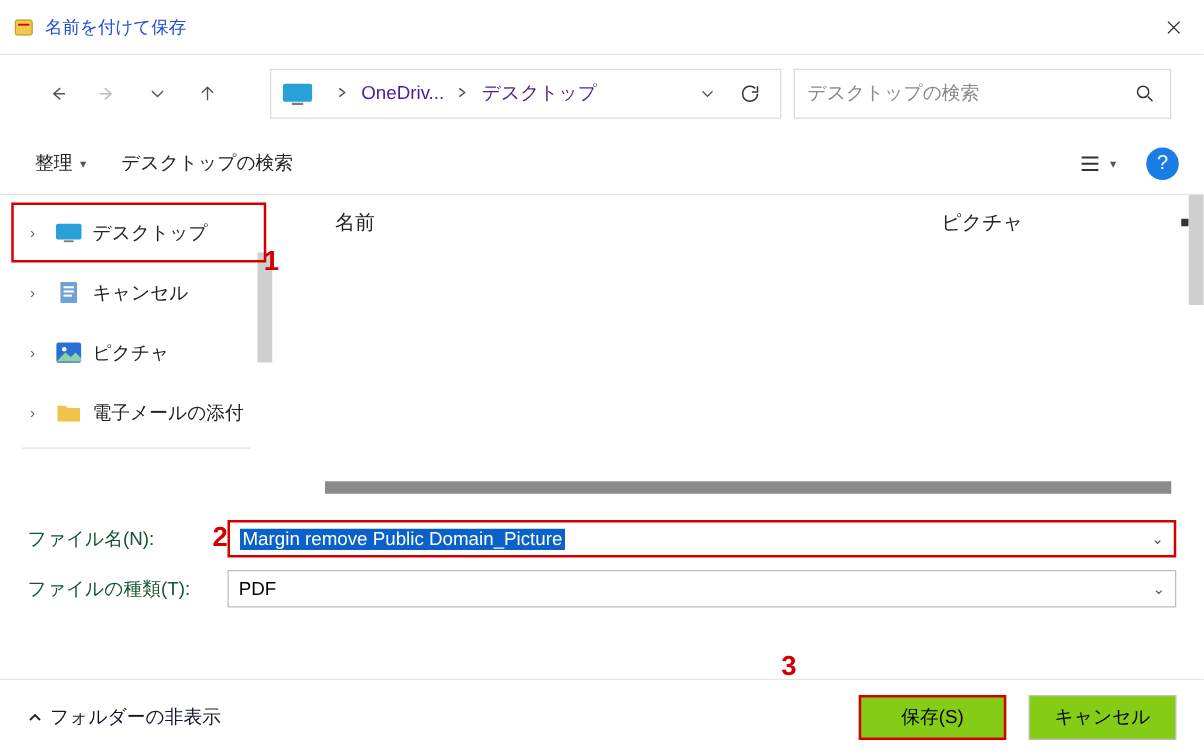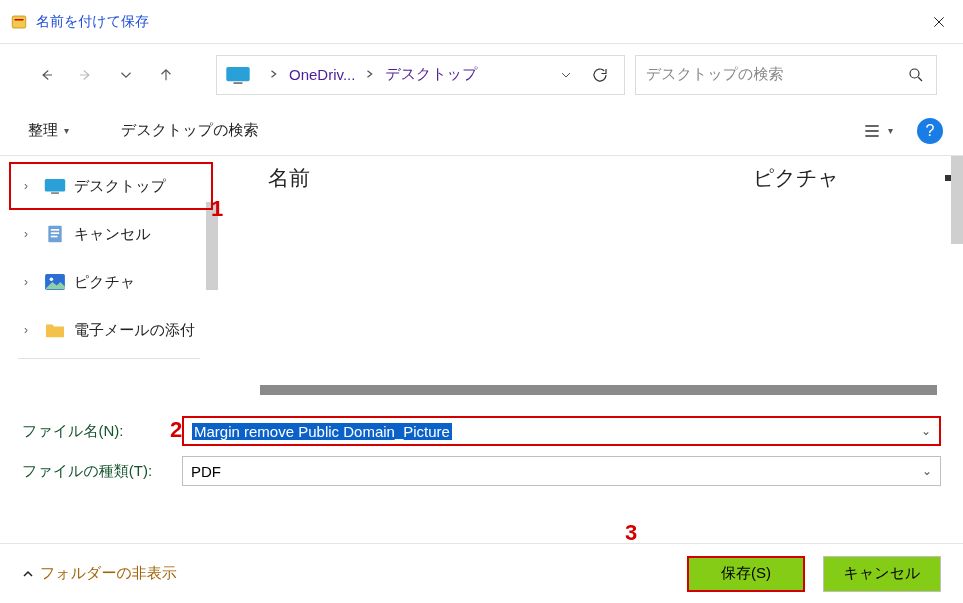--- a/index.html
+++ b/index.html
@@ -20,37 +20,37 @@
   .crumb-icon { width: 26px; height: 20px; margin-right: 8px; display:flex; align-items:center; justify-content:center; }
   .crumb-text { font-size: 15px; color: #4c1d95; }
   .crumb-sep { margin: 0 10px; color: #555; font-size: 12px; }
   .crumb-dd { margin-left: auto; width: 28px; display: flex; justify-content: center; }
   .refresh { width: 28px; display: flex; justify-content: center; margin-left:6px; margin-right:2px;}
   .search-box { width: 302px; border: 1px solid #dcdcdc; height: 40px; display: flex; align-items: center; padding: 0 10px; }
   .search-box .ph { color: #888; font-size: 15px; flex: 1; }
   .search-box .mag { width: 20px; display: flex; justify-content: center; }
 
   
-  .toolbar { height: 50px; display: flex; align-items: center; padding: 0 20px; border-bottom: 1px solid #e5e5e5; gap: 24px; }
+  .toolbar { height: 50px; display: flex; align-items: center; padding: 0 20px; border-bottom: 1px solid #e5e5e5; }
   .tb-item { display: flex; align-items: center; gap: 6px; margin-right: 28px; font-size: 15px; color: #222; cursor:pointer; }
   .tb-item .caret { font-size: 10px; color: #555; }
   .tb-item.indent { margin-left: 8px; }
   .tb-right { margin-left: auto; display: flex; align-items: center; gap: 24px; }
   .help-icon { width: 26px; height: 26px; border-radius: 50%; background: #1a7de6; color: #fff; display: flex; align-items: center; justify-content: center; font-size: 16px; }
 
   
   .main { height: 247px; display: flex; position: relative; }
   .tree { width: 218px; overflow: hidden; padding-top: 6px; position: relative; }
   .tree-item { height: 48px; display: flex; align-items: center; gap: 8px; padding-left: 24px; font-size: 15px; color: #222; cursor:pointer; }
   .tree-item .exp { width: 12px; color: #666; font-size: 12px; }
   .tree-item .ficon { width: 22px; height: 20px; display:flex; align-items:center; justify-content:center; }
   .tree-sep { height: 0; border-top: 1px solid #e0e0e0; margin: 4px 18px 0 18px; }
 
   .filelist { flex: 1; position: relative; }
-  .filelist .cols { height: 44px; display: flex; align-items: center; font-size: 21px; color: #222; padding-left: 50px; border-bottom: 0px solid #eee; }
+  .filelist .cols { height: 44px; display: flex; align-items: center; font-size: 16px; color: #222; padding-left: 50px; border-bottom: 0px solid #eee; }
   .col-name { flex: 1; }
   .col-date { width: 180px; }
   .col-sort { width: 30px; display:flex; justify-content:center; }
   .right-scroll-stub { position: absolute; right: 0; top: 0; width: 12px; height: 100%; background: #fff; }
   .right-scroll-stub .thumb { position:absolute; top:0; right:0; width:12px; height:88px; background:#cfcfcf; }
   .bottom-scroll { position:absolute; left:42px; right:26px; bottom:8px; height:10px; background:#8a8a8a; }
 
   
   .anno-box1 { position: absolute; border: 2px solid #d40000; left: 9px; top: 162px; width: 204px; height: 48px; pointer-events:none; }
   .anno-n { position: absolute; color: #d40000; font-weight: 700; font-size: 22px; }
@@ -62,21 +62,21 @@
   .fields { padding: 8px 22px 0 22px; }
   .frow { display: flex; align-items: center; height: 40px; }
   .flabel { width: 160px; text-align: left; padding-right: 0; font-size: 15px; color: #14532d; }
   .fval { flex: 1; border: 1px solid #bfbfbf; height: 30px; display: flex; align-items: center; padding: 0 8px; font-size: 15px; }
   .fval.name { border: 2px solid #d40000; gap: 44px; }
   .fval .dd { margin-left: auto; color: #555; font-size: 12px; }
   .selected-text { background: #0a62c9; color: #fff; padding: 0 2px; }
 
   
   .bottombar { position: absolute; left: 0; bottom: 0; width: 100%; height: 60px; border-top: 1px solid #e5e5e5; display: flex; align-items: center; padding: 0 22px; }
-  .hide-folders { display: flex; align-items: center; gap: 6px; font-size: 15px; color: #a16207; cursor:pointer; }
+  .hide-folders { display: flex; align-items: center; gap: 6px; font-size: 15px; color: #0f172a; cursor:pointer; }
   .btns { margin-left: auto; display: flex; gap: 18px; }
   .btn { width: 118px; height: 36px; border: 1px solid #bfbfbf; background: #84cc16; font-size: 15px; display:flex; align-items:center; justify-content:center; cursor:pointer;}
   .btn.save { border: 2px solid #d40000; }
 
   .tree-scrollstub { position:absolute; right:0; top:46px; width:12px; height:88px; background:#cfcfcf; }
 </style>
 </head>
 <body>
 
 <div class="titlebar">

